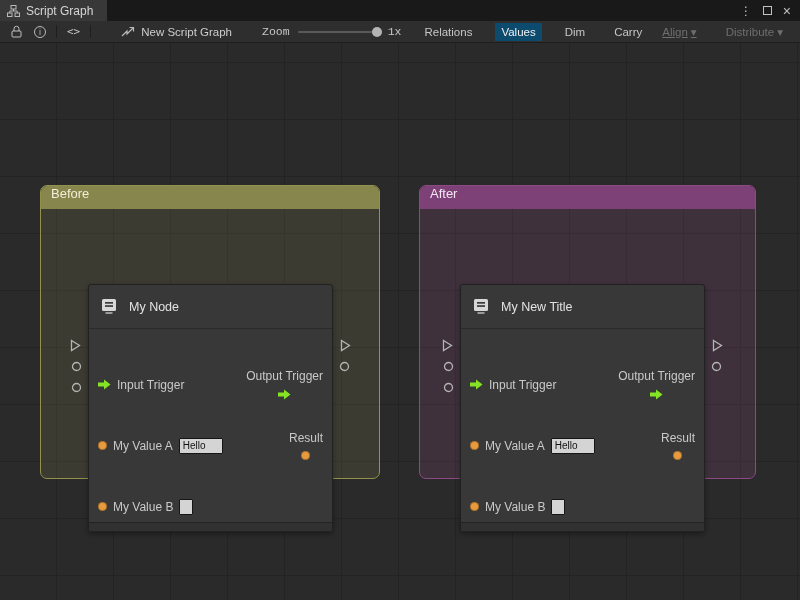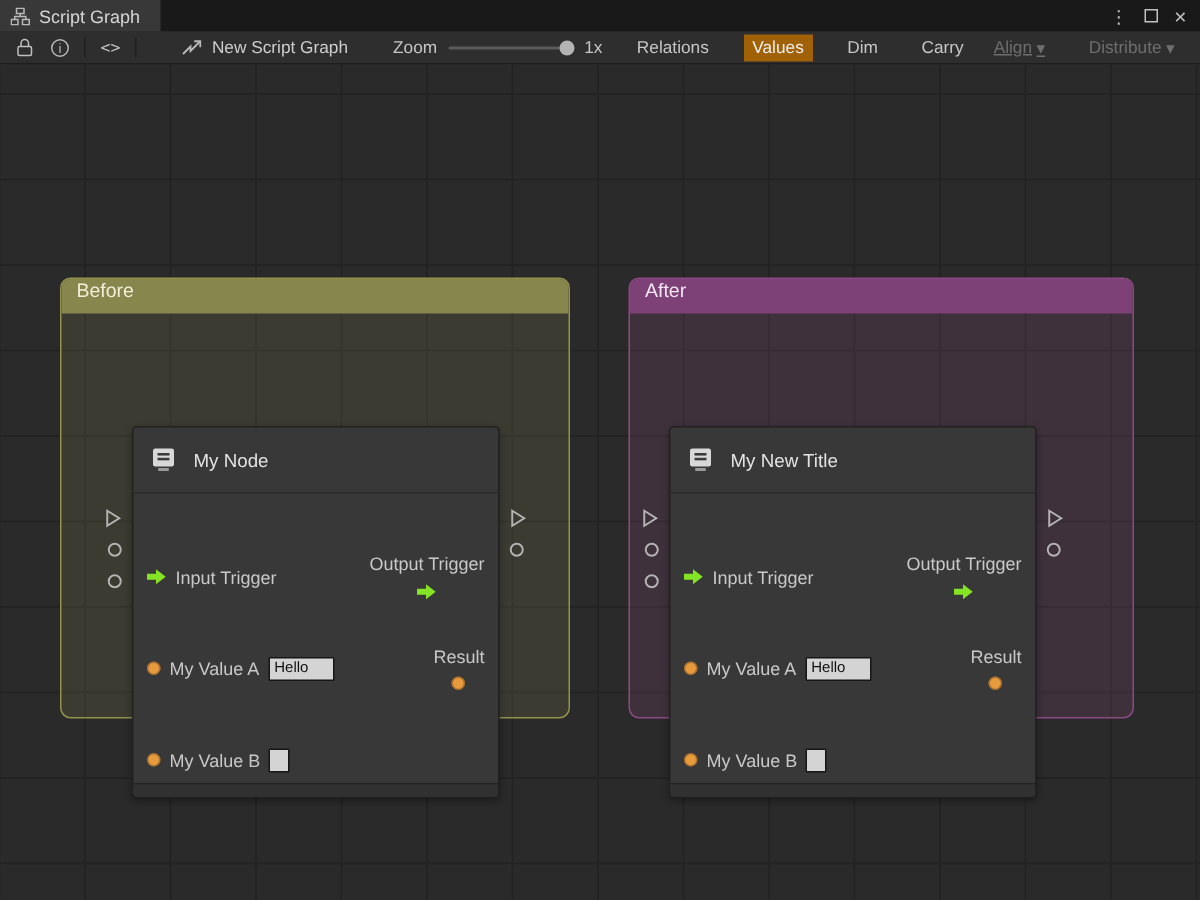--- a/index.html
+++ b/index.html
@@ -16,26 +16,26 @@
   .closex { font-size:14px; line-height:1; }
 
   
   .toolbar { position:absolute; top:21px; left:0; right:0; height:22px; background:#2e2e2e; border-bottom:1px solid #1e1e1e;
              display:flex; align-items:center; font-size:11.5px; color:#c6c6c6; padding:0 5px; overflow:hidden; white-space:nowrap; }
   .tico { display:flex; align-items:center; padding:0 6px; height:100%; }
   .sep { width:1px; height:13px; background:#1f1f1f; margin:0 4px; flex:none; }
   .info-circle { width:12px; height:12px; border:1px solid #b8b8b8; border-radius:50%; font-size:9px; display:flex; align-items:center; justify-content:center; color:#b8b8b8; }
   .code-glyph { font-family:"DejaVu Sans Mono",monospace; font-size:11px; letter-spacing:0px; }
   .breadcrumb { display:flex; align-items:center; gap:6px; margin-left:26px; color:#cdcdcd; }
-  .zoomwrap { display:flex; align-items:center; margin-left:30px; }
+  .zoomwrap { display:flex; align-items:center; margin-left:30px;font-family:Liberation Mono, monospace; }
   .zoom-track { position:relative; width:82px; height:2px; background:#5a5a5a; border-radius:1px; margin:0 8px; }
   .zoom-knob { position:absolute; right:-2px; top:-4px; width:10px; height:10px; border-radius:50%; background:#b4b4b4; }
   .tbtns { margin-left:auto; display:flex; align-items:center; }
   .tbtn { padding:3px 6px; display:flex; align-items:center; gap:3px; margin-left:17px; flex:none; }
-  .tbtn.active { background:#a16207; color:#efefef; }
+  .tbtn.active { background:#0c4a6e; color:#efefef; }
   .tbtn.disabled { color:#6e6e6e; }
   .gapL { margin-left:8px;text-decoration:underline; }
 
   
   .canvas { position:absolute; top:43px; left:0; width:800px; height:557px; background-color:#2a2a2a;
             background-image:linear-gradient(to right,#232323 1px,transparent 1px),
                              linear-gradient(to bottom,#232323 1px,transparent 1px);
             background-size:57px 57px; background-position:-1px 19px; }
 
   
@@ -227,21 +227,21 @@
             <path d="M1.5 1.5 9.5 6.5 1.5 11.5Z" fill="none" stroke="#b4b4b4" stroke-width="1.3"></path>
           </svg>
       </span>
       <span class="port p-out-res">
         <svg width="11" height="11" viewBox="0 0 11 11">
             <circle cx="5.5" cy="5.5" r="4" fill="none" stroke="#b4b4b4" stroke-width="1.3"></circle>
           </svg>
       </span>
     </div>
 
-    <div class="node" style="left:446px; top:241px;">
+    <div class="node" style="left:460px; top:241px;">
       <div class="node-header">
         <span>
           <svg width="18" height="17" viewBox="0 0 18 17">
             <rect x="2" y="1" width="14" height="12" rx="1.5" fill="#d8d8d8"></rect>
             <rect x="5" y="4" width="8" height="1.7" fill="#3a3a3a"></rect>
             <rect x="5" y="7.2" width="8" height="1.7" fill="#3a3a3a"></rect>
             <rect x="5.5" y="14" width="7" height="2" fill="#9a9a9a"></rect>
           </svg>
         </span>
         <span>My New Title</span>

